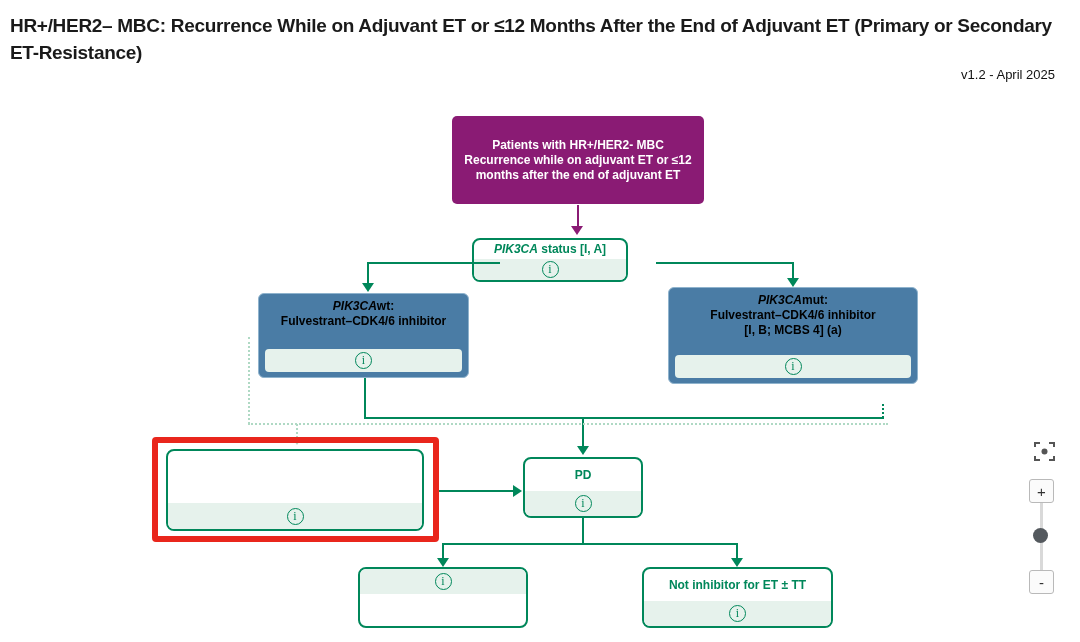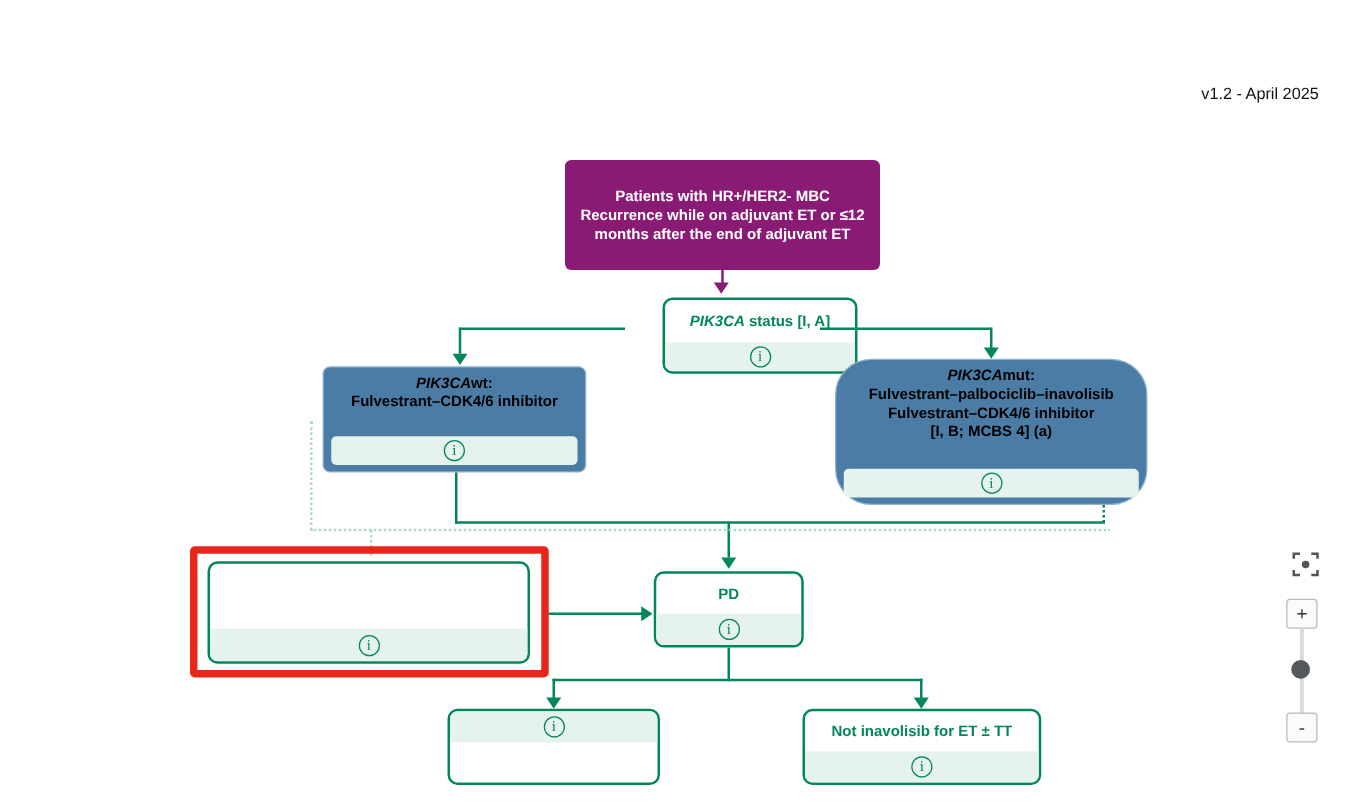--- a/index.html
+++ b/index.html
@@ -10,21 +10,21 @@
   .page-title { position:absolute; left:10px; top:12px; width:1046px;
     font-size:19px; font-weight:bold; color:#1a1a1a; line-height:27px; letter-spacing:-0.3px; }
   .version { position:absolute; right:25px; top:67px; font-size:13px; color:#111; }
 
   
   .node { position:absolute; display:flex; flex-direction:column; overflow:hidden; }
   .node .body { flex:1; display:flex; flex-direction:column; align-items:center; justify-content:center;
     text-align:center; font-weight:bold; font-size:12px; line-height:15px; padding:2px 6px; }
   .gbox { background:#fff; border:2px solid #00875A; border-radius:8px; color:#00875A; }
   .gbox .strip { background:#E6F2EC; display:flex; align-items:center; justify-content:center; }
-  .purple-box { background:#8A1B74; border-radius:5px; color:#fff;margin-top:12px; }
+  .purple-box { background:#8A1B74; border-radius:5px; color:#fff; }
   .blue-box { background:#4A7CA5; border:1.5px solid #8FB3CD; border-radius:6px; color:#fff; position:absolute; }
   .blue-box .body { position:absolute; left:0; right:0; top:0; text-align:center; font-weight:bold;
     font-size:12px; line-height:15px; padding-top:5px; color:#000000; }
   .blue-box .strip { position:absolute; left:6px; right:6px; bottom:5px; height:23px;
     background:#E6F2EC; border-radius:4px; display:flex; align-items:center; justify-content:center; }
 
   .info { width:17px; height:17px; border:1.6px solid #00875A; border-radius:50%;
     color:#00875A; font-family:"Liberation Serif", serif; font-size:12px; line-height:14px;
     text-align:center; display:inline-block; cursor:pointer; }
 
@@ -56,29 +56,30 @@
   .slider-track { position:absolute; left:1040px; top:503px; width:3px; height:70px; background:#D9D9D9; }
   .slider-handle { position:absolute; left:1033px; top:528px; width:15px; height:15px;
     border-radius:50%; background:#54595E; cursor:pointer; }
   .fit-icon { position:absolute; left:1033px; top:440px; width:23px; height:23px; cursor:pointer; }
 </style>
 </head>
 <body>
 
 <div id="stage">
 
+  <div class="page-title">HR+/HER2– MBC: Recurrence While on Adjuvant ET or ≤12 Months After the End of Adjuvant ET (Primary or Secondary ET-Resistance)</div>
   <div class="version">v1.2 - April 2025</div>
 
   <div class="node purple-box" style="left:452px; top:116px; width:252px; height:88px;">
     <div class="body">Patients with HR+/HER2- MBC Recurrence while on adjuvant ET or ≤12 months after the end of adjuvant ET</div>
   </div>
   <div class="v-line purple" style="left:577px; top:205px; height:23px;"></div>
   <div class="arr-down purple" style="left:571px; top:226px;"></div>
 
-  <div class="node gbox" style="left:530px; top:238px; width:156px; height:61px;">
+  <div class="node gbox" style="left:472px; top:238px; width:156px; height:44px;">
     <div class="body">
       <span><span class="ital">PIK3CA</span><span> status [I, A]</span></span>
     </div>
     <div class="strip" style="height:23px;">
       <span class="info">i</span>
     </div>
   </div>
 
   <div class="h-line" style="left:368px; top:262px; width:132px;"></div>
   <div class="v-line" style="left:367px; top:262px; height:21px;"></div>
@@ -90,24 +91,23 @@
   <div class="blue-box" style="left:258px; top:293px; width:211px; height:85px;">
     <div class="body">
       <span class="line"><span class="ital">PIK3CA</span><span>wt:</span></span>
       <span class="line">Fulvestrant–CDK4/6 inhibitor</span>
     </div>
     <div class="strip">
       <span class="info">i</span>
     </div>
   </div>
 
-  <div class="blue-box" style="left:668px; top:287px; width:250px; height:117px;border-radius:29px;">
+  <div class="blue-box" style="left:668px; top:287px; width:250px; height:97px;">
     <div class="body">
       <span class="line"><span class="ital">PIK3CA</span><span>mut:</span></span>
-      <span class="line">Fulvestrant–palbociclib–inavolisib</span>
       <span class="line">Fulvestrant–CDK4/6 inhibitor</span>
       <span class="line">[I, B; MCBS 4] (a)</span>
     </div>
     <div class="strip">
       <span class="info">i</span>
     </div>
   </div>
 
   <div class="v-line" style="left:364px; top:378px; height:41px;"></div>
   <div class="h-line" style="left:364px; top:417px; width:520px;"></div>
@@ -144,21 +144,21 @@
   <div class="arr-down" style="left:437px; top:558px;"></div>
   <div class="v-line" style="left:736px; top:543px; height:16px;"></div>
   <div class="arr-down" style="left:731px; top:558px;"></div>
 
   <div class="node gbox" style="left:358px; top:567px; width:170px; height:61px;">
     <div class="strip" style="height:25px;">
       <span class="info">i</span>
     </div>
   </div>
   <div class="node gbox" style="left:642px; top:567px; width:191px; height:61px;">
-    <div class="body">Not inavolisib for ET ± TT</div>
+    <div class="body">Not inhibitor for ET ± TT</div>
     <div class="strip" style="height:25px;">
       <span class="info">i</span>
     </div>
   </div>
 
   <div class="fit-icon">
     <svg width="23" height="23" viewBox="0 0 23 23" fill="none" stroke="#555" stroke-width="2">
       <path d="M2 7 V3 H7"></path>
         <path d="M16 3 H21 V7"></path>
         <path d="M21 16 V20 H16"></path>

